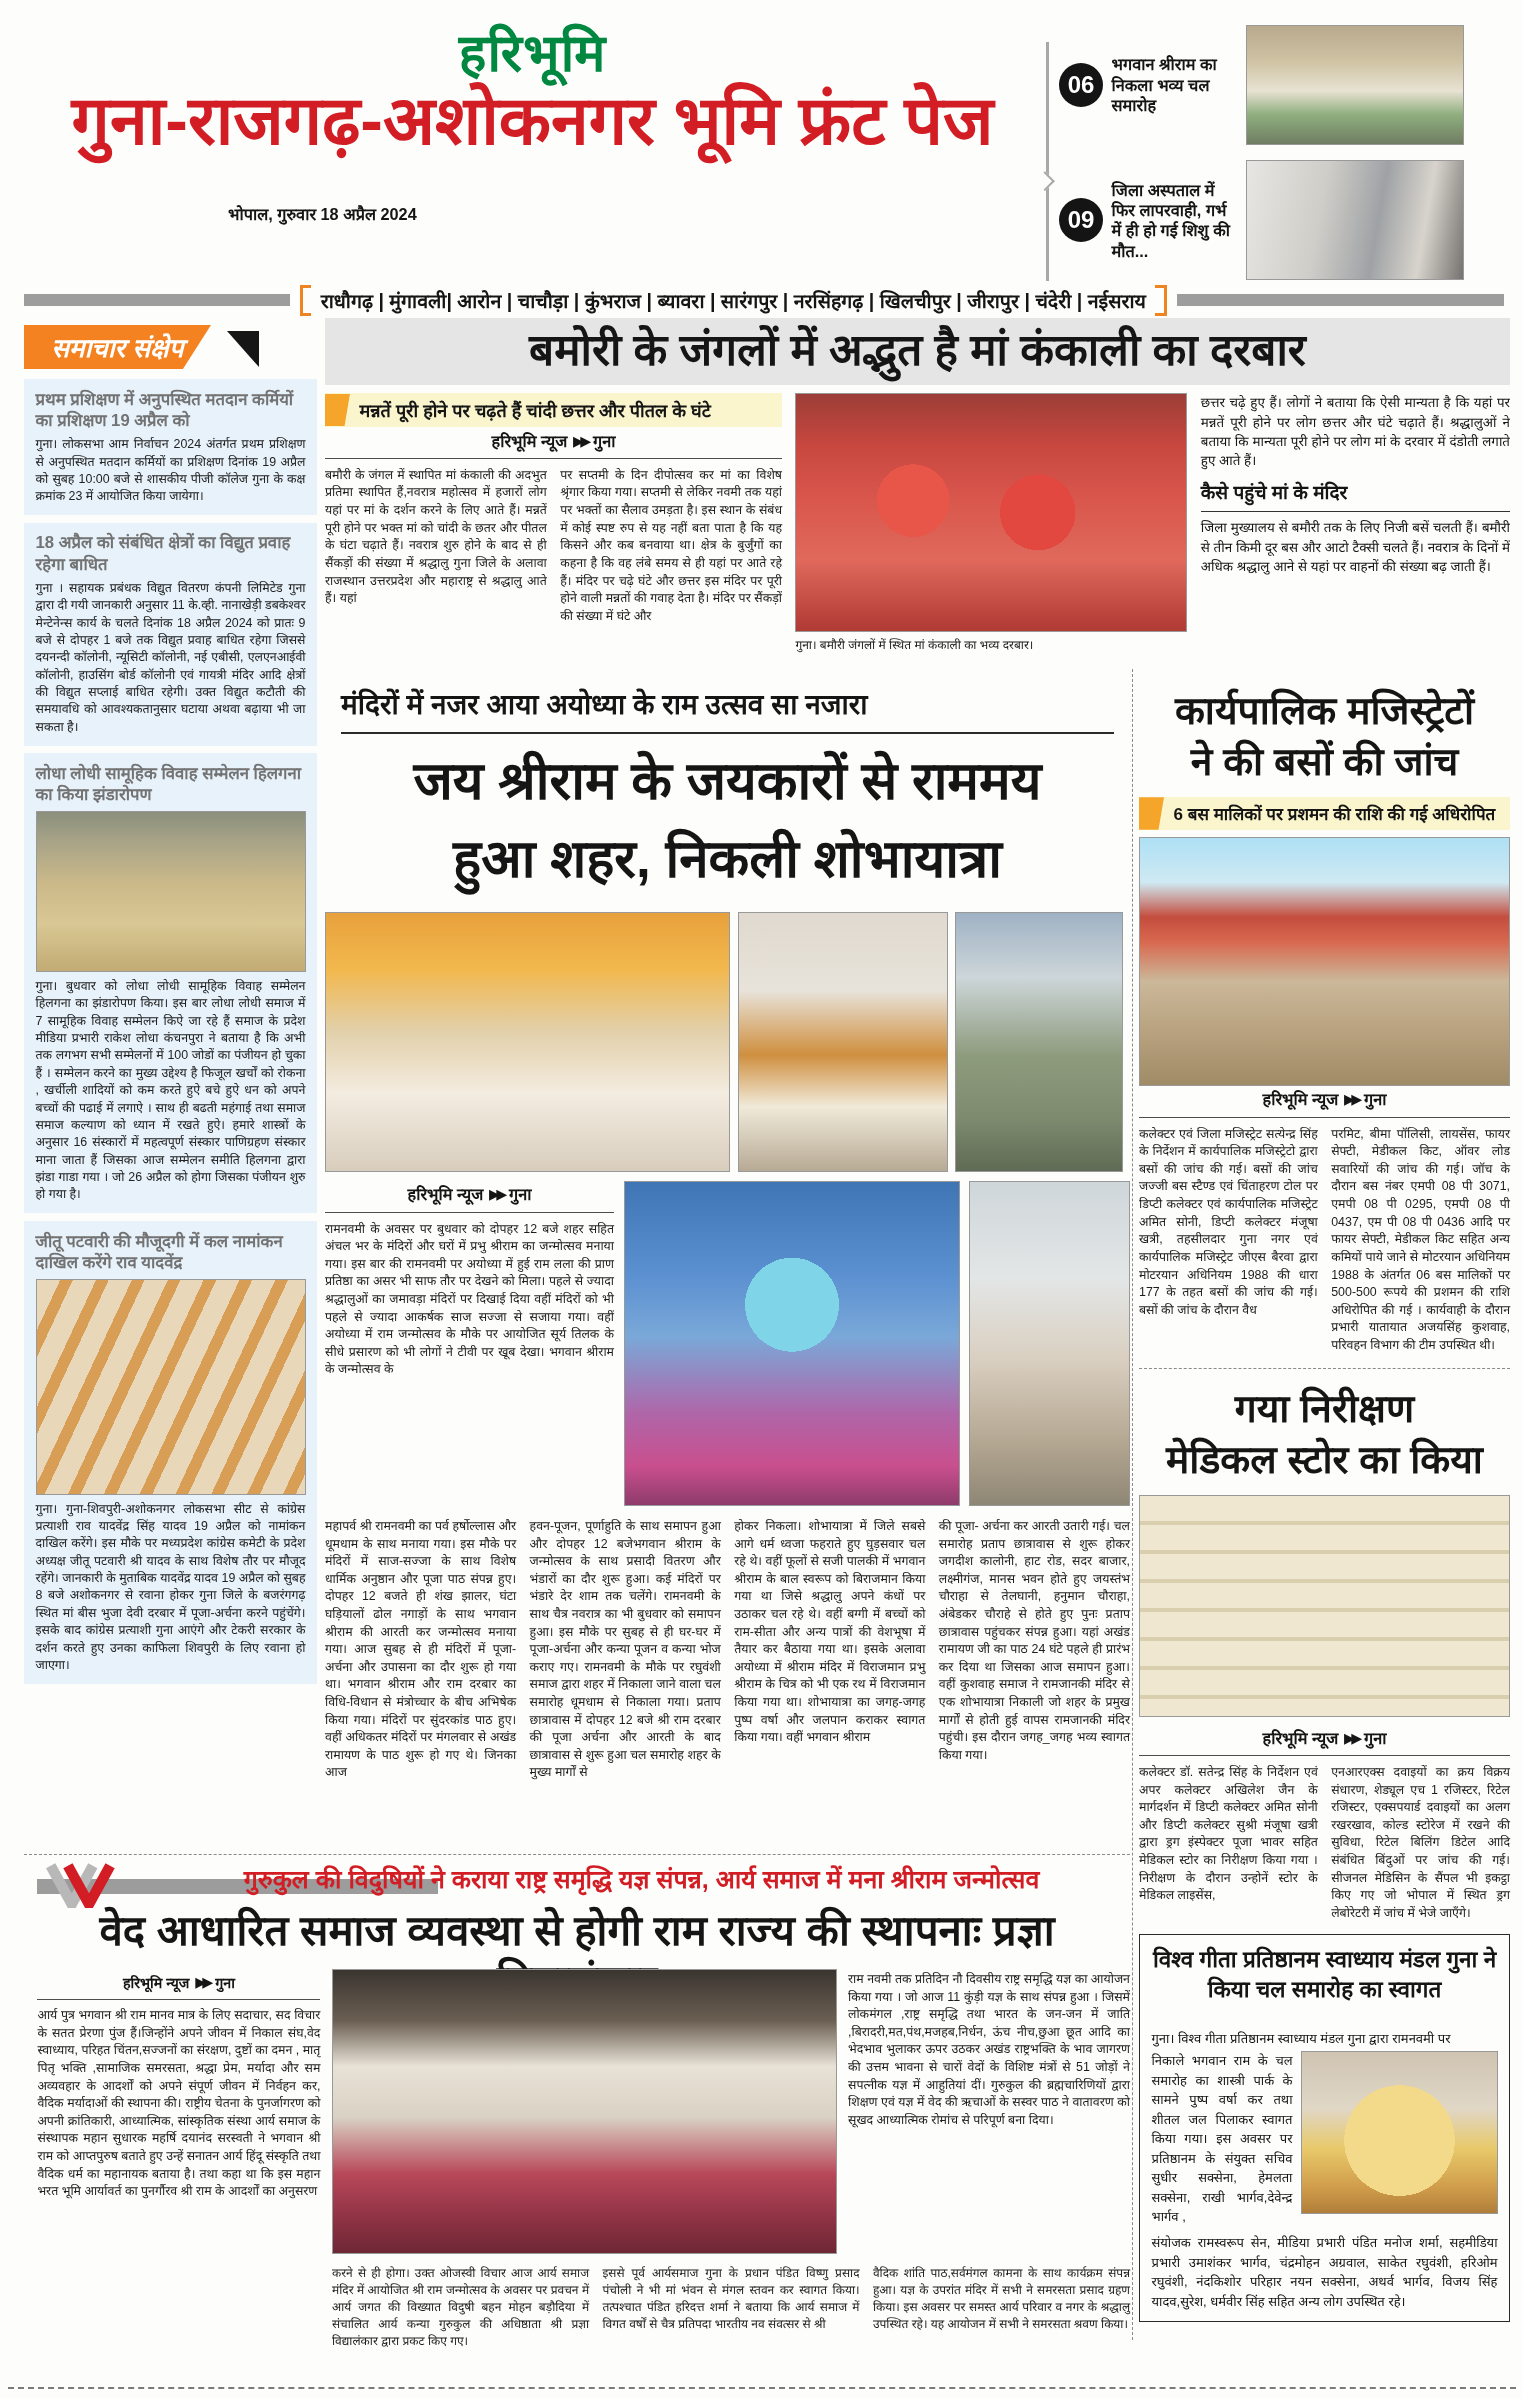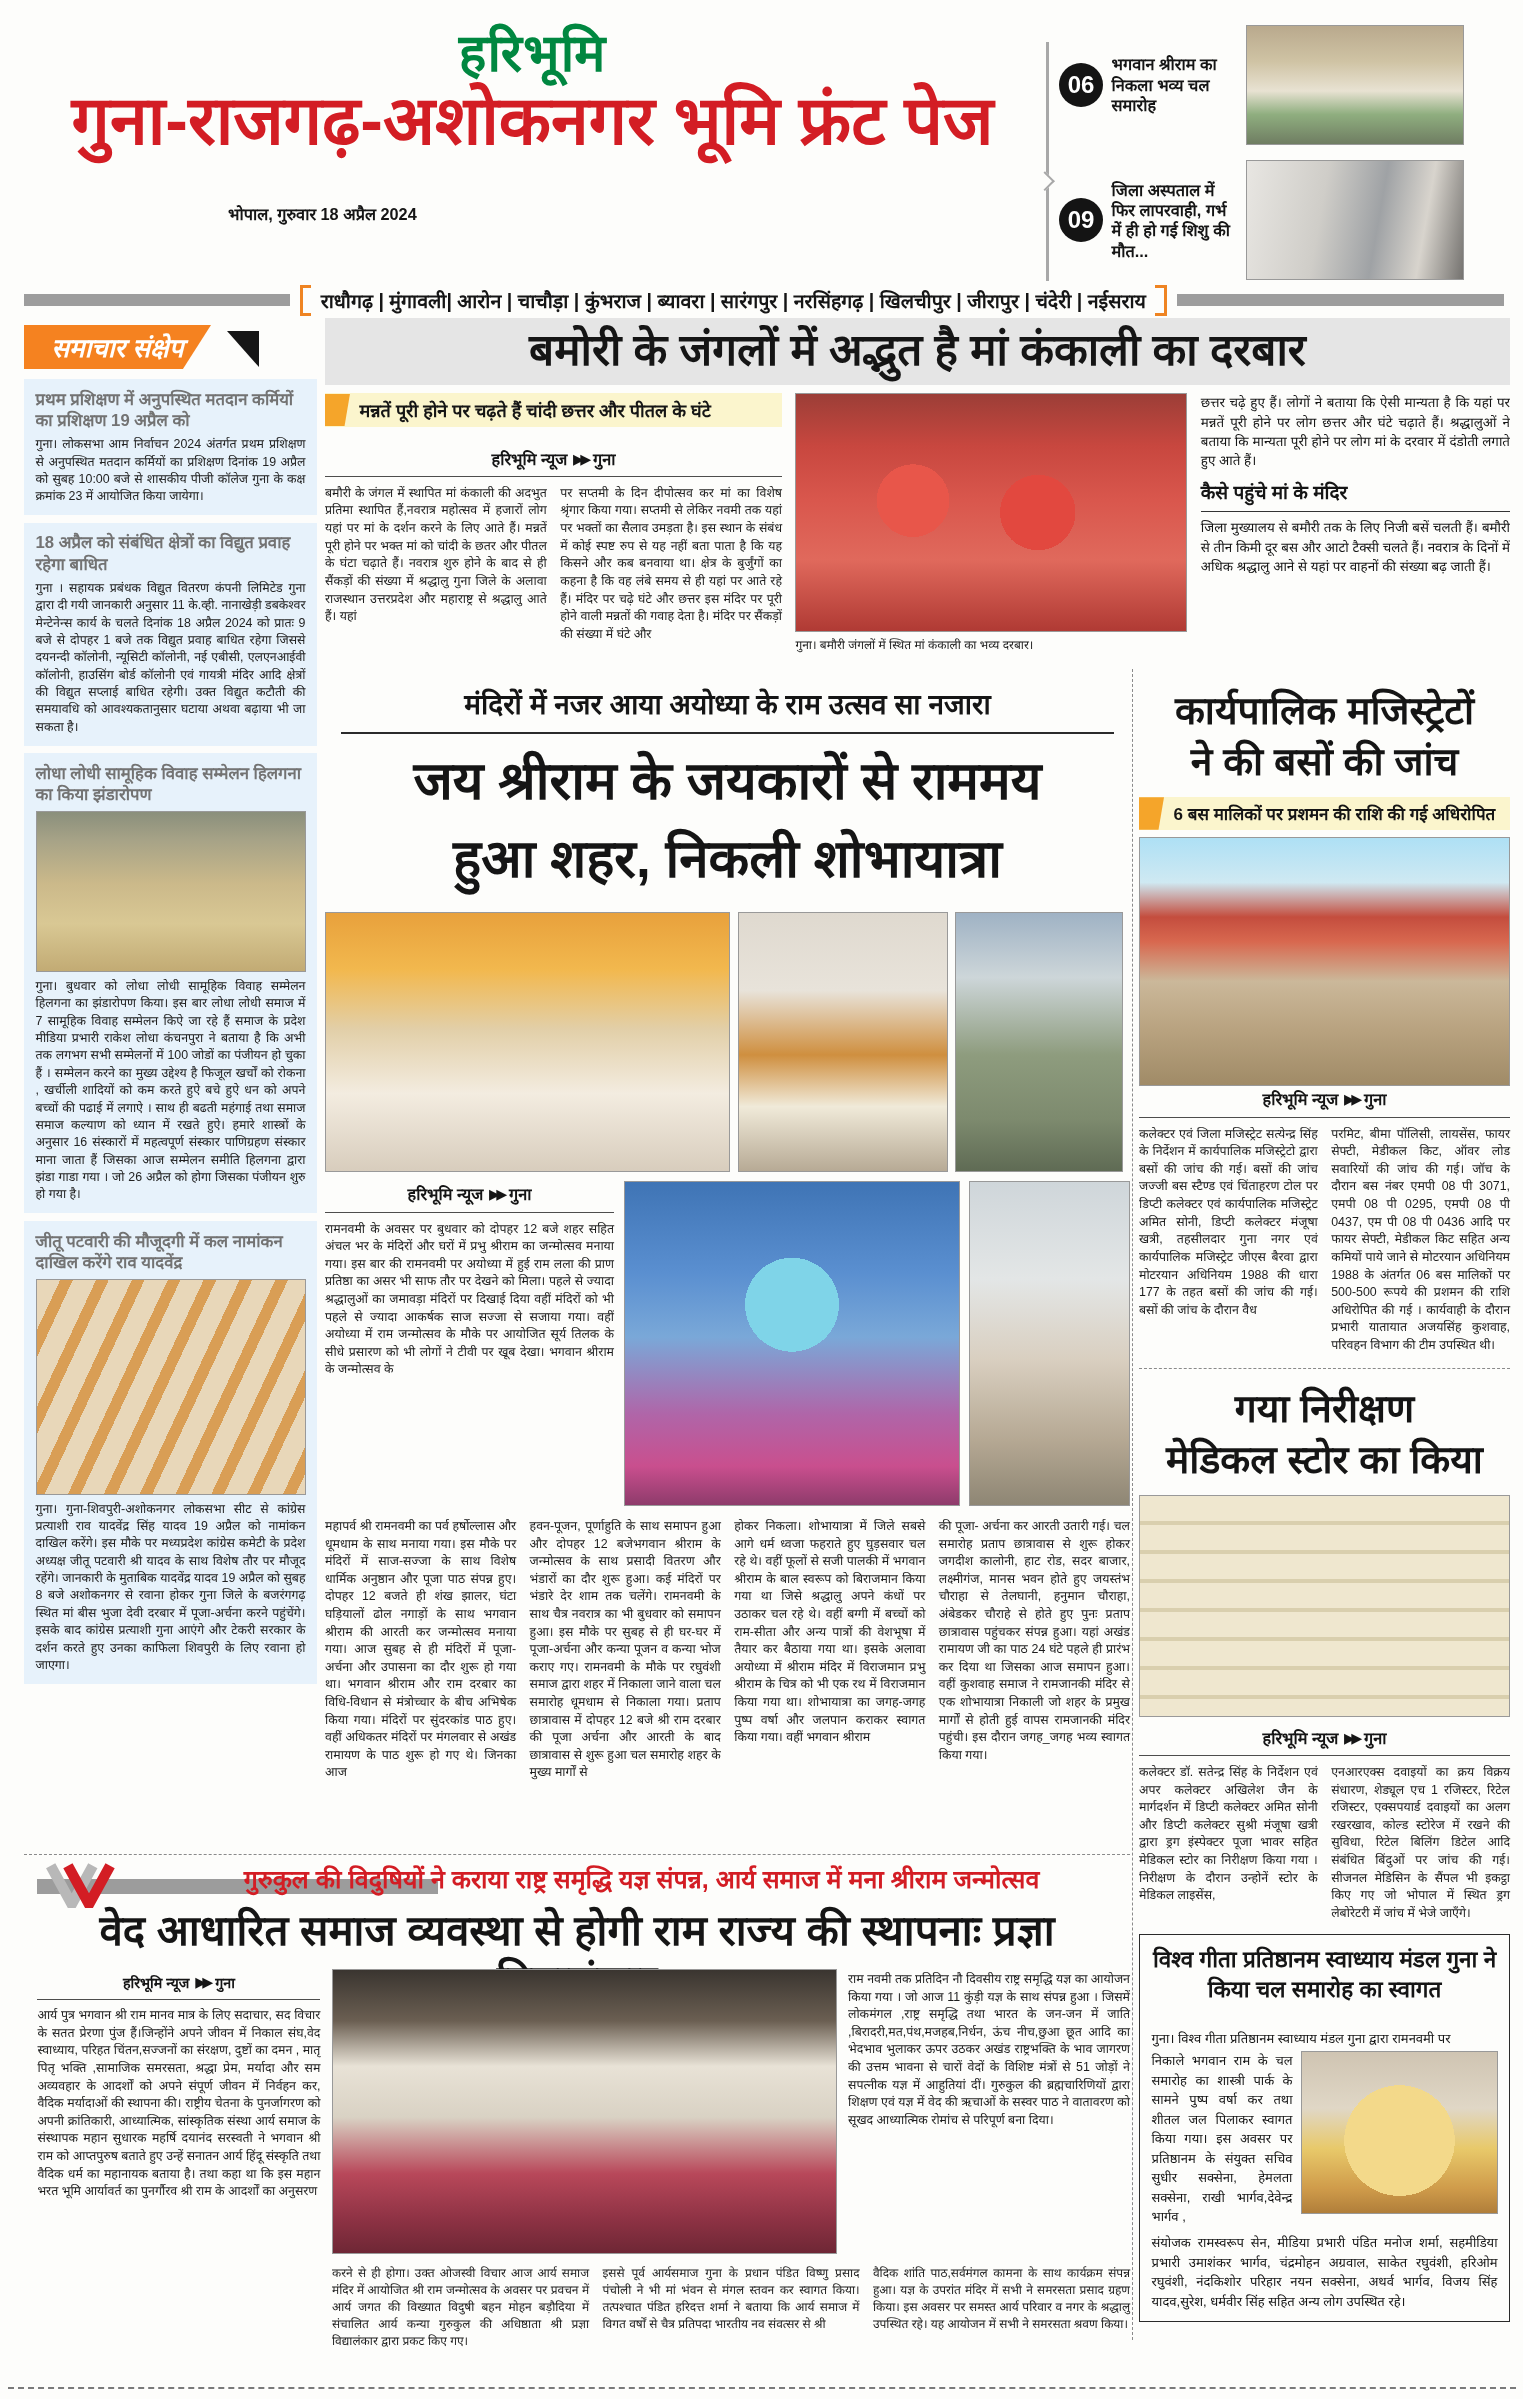--- a/index.html
+++ b/index.html
@@ -52,32 +52,32 @@
   .body-text{font-size:12.4px;line-height:1.42;text-align:justify;color:#1d1d1d}
   .cols{display:flex;gap:13.4px}
   .col{flex:1}
   .photo{border:1px solid #999}
 
   
   .lead-story{left:325px;top:318px;width:1185px;height:352px;overflow:hidden}
   .lead-headline{background:#e5e5e5;text-align:center;font-size:44px;font-weight:bold;padding:7.6px 3.8px 11.5px;line-height:1.1}
   .lead-body{display:flex;gap:13.4px;margin-top:7.6px}
   .lead-left{width:457px;flex:none}
-  .subhead-strip{background:#fbf5cd;display:flex;align-items:center;gap:9.6px;margin-bottom:19px}
+  .subhead-strip{background:#fbf5cd;display:flex;align-items:center;gap:9.6px;margin-bottom:1px}
   .subhead-square{width:25px;height:32.5px;background:#f5a52a;flex:none;clip-path:polygon(0 0,100% 0,78% 100%,0 100%)}
   .subhead-text{font-size:18px;font-weight:bold;padding:4.8px 5.7px 4.8px 0}
   .lead-photo-wrap{width:392px;flex:none}
   .lead-photo{width:100%;height:239px;background:radial-gradient(circle at 30% 45%,#e8564a 0 12%,transparent 12%),radial-gradient(circle at 62% 50%,#e2483f 0 14%,transparent 14%),linear-gradient(180deg,#9c3e37 0%,#c8473f 22%,#d9574d 45%,#e0695c 70%,#b03a34 100%)}
   .lead-caption{font-size:12px;margin-top:3.8px;color:#222}
   .lead-col3{flex:1;font-size:13.4px;line-height:1.45;text-align:justify}
   .col3-subhead{font-size:19px;font-weight:bold;border-bottom:1.9px solid #333;margin:8.6px 0 6.7px;padding-bottom:3.8px}
 
   
   .city-story{left:325px;top:671px;width:805px}
-  .city-kicker{font-size:28px;font-weight:bold;text-align:center;margin:13.4px auto 0;padding-bottom:9.6px;border-bottom:2.4px solid #2b2b2b;width:96%}
+  .city-kicker{font-size:28px;font-weight:bold;text-align:left;margin:13.4px auto 0;padding-bottom:9.6px;border-bottom:2.4px solid #2b2b2b;width:96%}
   .city-headline{font-size:53px;font-weight:bold;text-align:center;line-height:1.48;margin-top:7.6px}
   .city-photos{display:flex;gap:7.6px;margin-top:13.4px}
   .photo-proc-a{width:405px;height:260px;background:linear-gradient(180deg,#e8a13c 0%,#f2b84e 22%,#e2cfa8 45%,#f3ece0 70%,#d8cdbd 100%)}
   .photo-proc-b{width:210px;height:260px;background:linear-gradient(180deg,#dfd9cf 0%,#e8e3da 30%,#cf8f3f 55%,#f0ead9 75%,#b7aa95 100%)}
   .photo-proc-c{width:168px;height:260px;background:linear-gradient(180deg,#9fb2c4 0%,#cdd6d9 25%,#8e9c7e 55%,#7d8a6e 80%,#5f6b54 100%)}
   .city-row2{display:flex;gap:9.6px;margin-top:9.6px}
   .city-intro{width:289px;flex:none}
   .photo-deity{width:336px;height:325px;flex:none;background:radial-gradient(circle at 50% 38%,#7fd4e8 0 18%,transparent 18%),linear-gradient(180deg,#3f74b5 0%,#5a8fd0 28%,#7aa8d8 48%,#b065a8 72%,#c94f8e 88%,#8e3b6b 100%)}
   .photo-proc-d{flex:1;height:325px;background:linear-gradient(180deg,#cfd6da 0%,#e3e6e6 30%,#d9cfc0 55%,#b5a893 80%,#8e8674 100%)}
   .city-cols{margin-top:11.5px}

